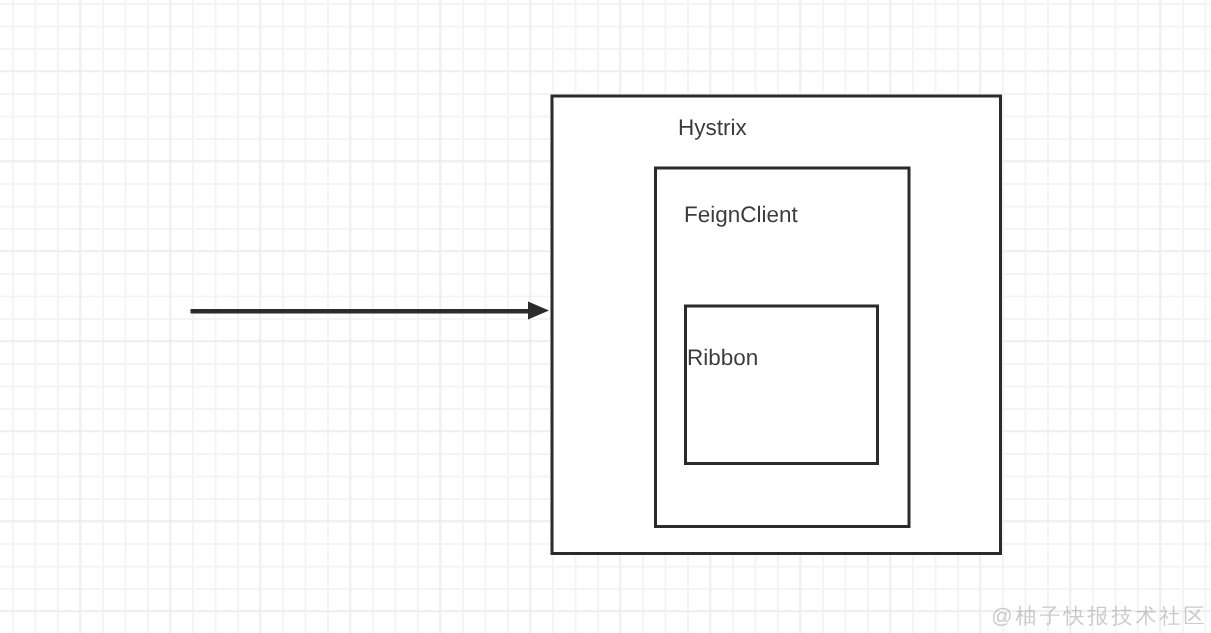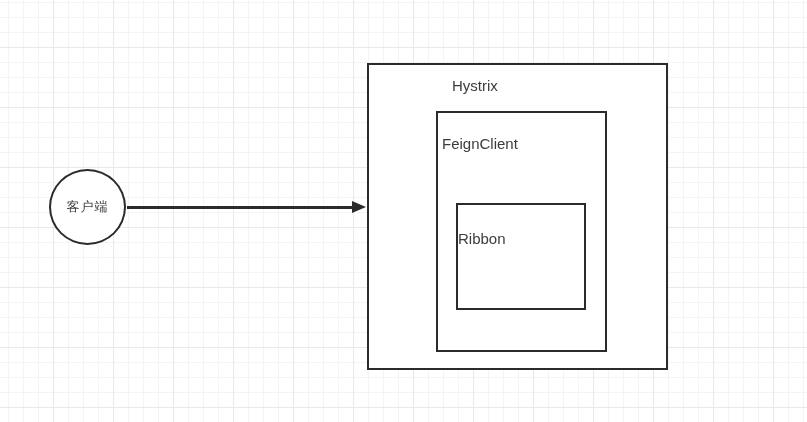--- a/index.html
+++ b/index.html
@@ -89,21 +89,21 @@
     height: 107px;
     border-width: 2px;
   }
   .box-label {
     position: absolute;
     font-size: 15px;
     color: #3c3c3c;
     white-space: nowrap;
   }
   .label-hystrix { left: 83px; top: 12px; }
-  .label-feignclient { left: 4px; top: 22px; }
+  .label-feignclient { left: 18px; top: 22px; }
   .label-ribbon { left: 0; right: 0; top: 25px; }
 
   
   .watermark {
     position: absolute;
     white-space: nowrap;
     pointer-events: none;
   }
   .wm-csdn {
     right: 7px;
@@ -117,33 +117,31 @@
     font-size: 14px;
     color: rgba(140, 140, 140, 0.45);
     letter-spacing: 2px;
   }
 </style>
 </head>
 <body>
 
 <div class="canvas">
 
-  <div class="client-circle">
-    <span class="label">客户端</span>
-  </div>
 
   <div class="arrow-line"></div>
   <div class="arrow-head"></div>
 
   <div class="box box-hystrix">
     <span class="box-label label-hystrix">Hystrix</span>
 
     <div class="box box-feignclient">
       <span class="box-label label-feignclient">FeignClient</span>
 
       <div class="box box-ribbon">
         <span class="box-label label-ribbon">Ribbon</span>
       </div>
     </div>
   </div>
 
+  <span class="watermark wm-community">@柚子快报技术社区</span>
 
 </div>
 
 </body></html>

